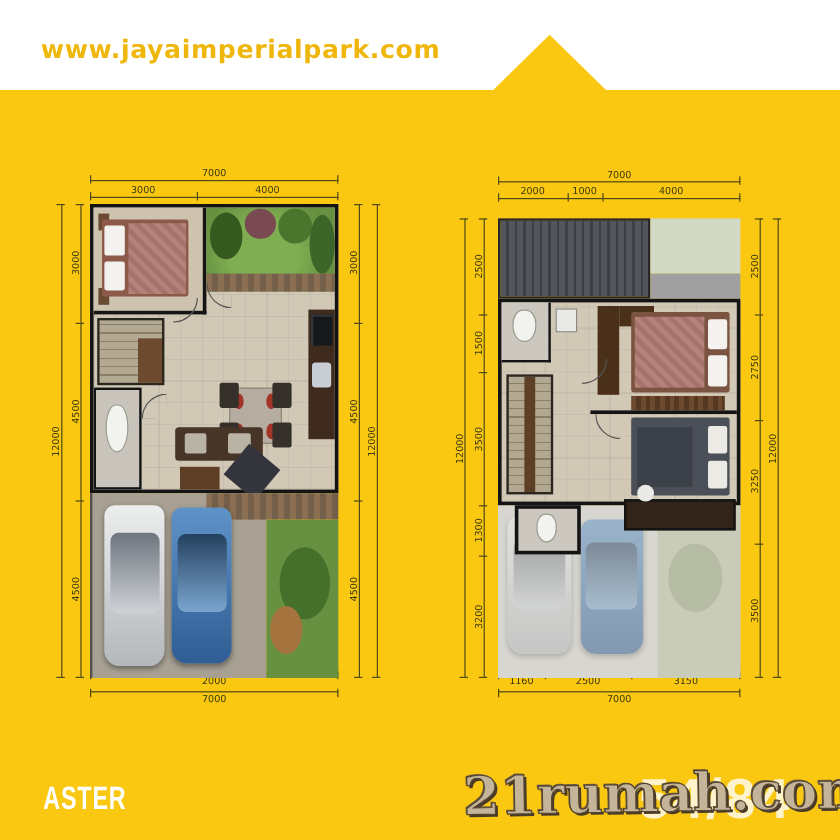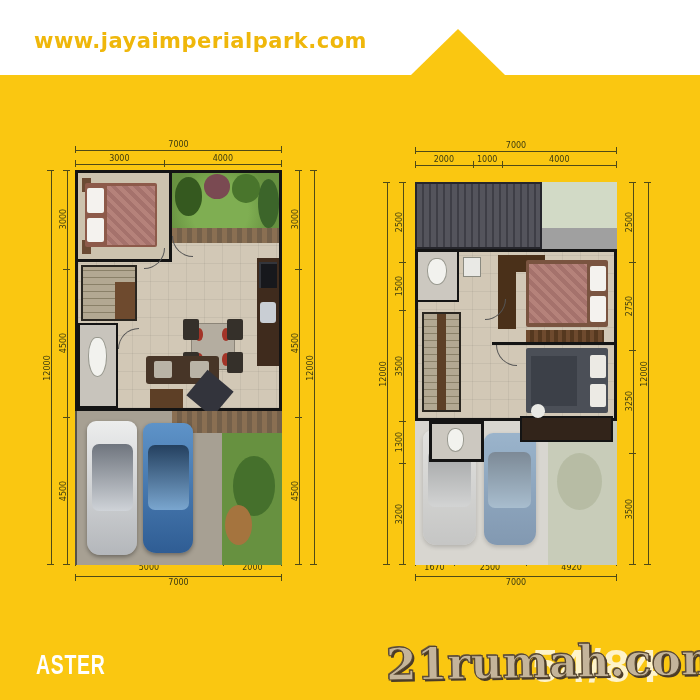--- a/index.html
+++ b/index.html
@@ -83,23 +83,20 @@
 </div>
 <div class="hdim above" style="left:75px;top:153px;width:207px">
   <span class="seg" style="flex:3000">
       <span class="lbl">3000</span>
     </span>
   <span class="seg" style="flex:4000">
       <span class="lbl">4000</span>
     </span>
 </div>
 <div class="hdim below" style="left:75px;top:559px;width:207px">
-  <span class="seg" style="flex:5000">
-      <span class="lbl">5000</span>
-    </span>
   <span class="seg" style="flex:2000">
       <span class="lbl">2000</span>
     </span>
 </div>
 <div class="hdim below" style="left:75px;top:574px;width:207px">
   <span class="seg" style="flex:1">
       <span class="lbl">7000</span>
     </span>
 </div>
 <div class="vdim" style="left:40px;top:170px;height:395px">
@@ -217,27 +214,27 @@
     </span>
   <span class="seg" style="flex:1000">
       <span class="lbl">1000</span>
     </span>
   <span class="seg" style="flex:4000">
       <span class="lbl">4000</span>
     </span>
 </div>
 <div class="hdim below" style="left:415px;top:559px;width:202px">
   <span class="seg" style="flex:1350">
-      <span class="lbl">1670</span>
+      <span class="lbl">1160</span>
     </span>
   <span class="seg" style="flex:2500">
       <span class="lbl">2500</span>
     </span>
   <span class="seg" style="flex:3150">
-      <span class="lbl">4920</span>
+      <span class="lbl">3150</span>
     </span>
 </div>
 <div class="hdim below" style="left:415px;top:574px;width:202px">
   <span class="seg" style="flex:1">
       <span class="lbl">7000</span>
     </span>
 </div>
 <div class="vdim" style="left:376px;top:182px;height:383px">
   <span class="seg" style="flex:1">
       <span class="lbl">12000</span>

